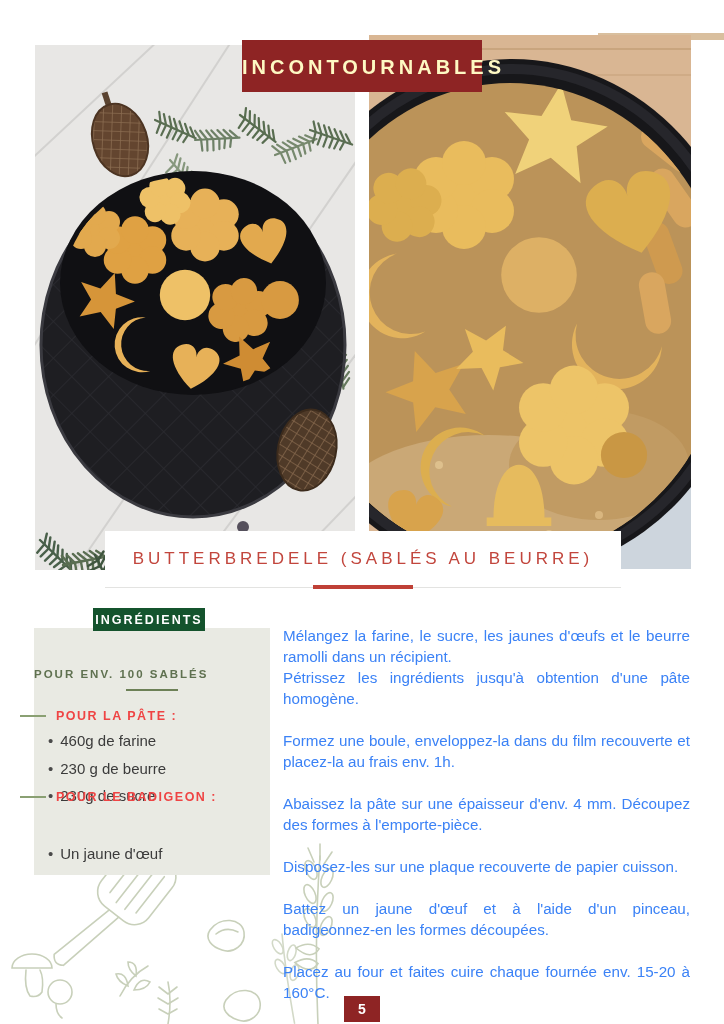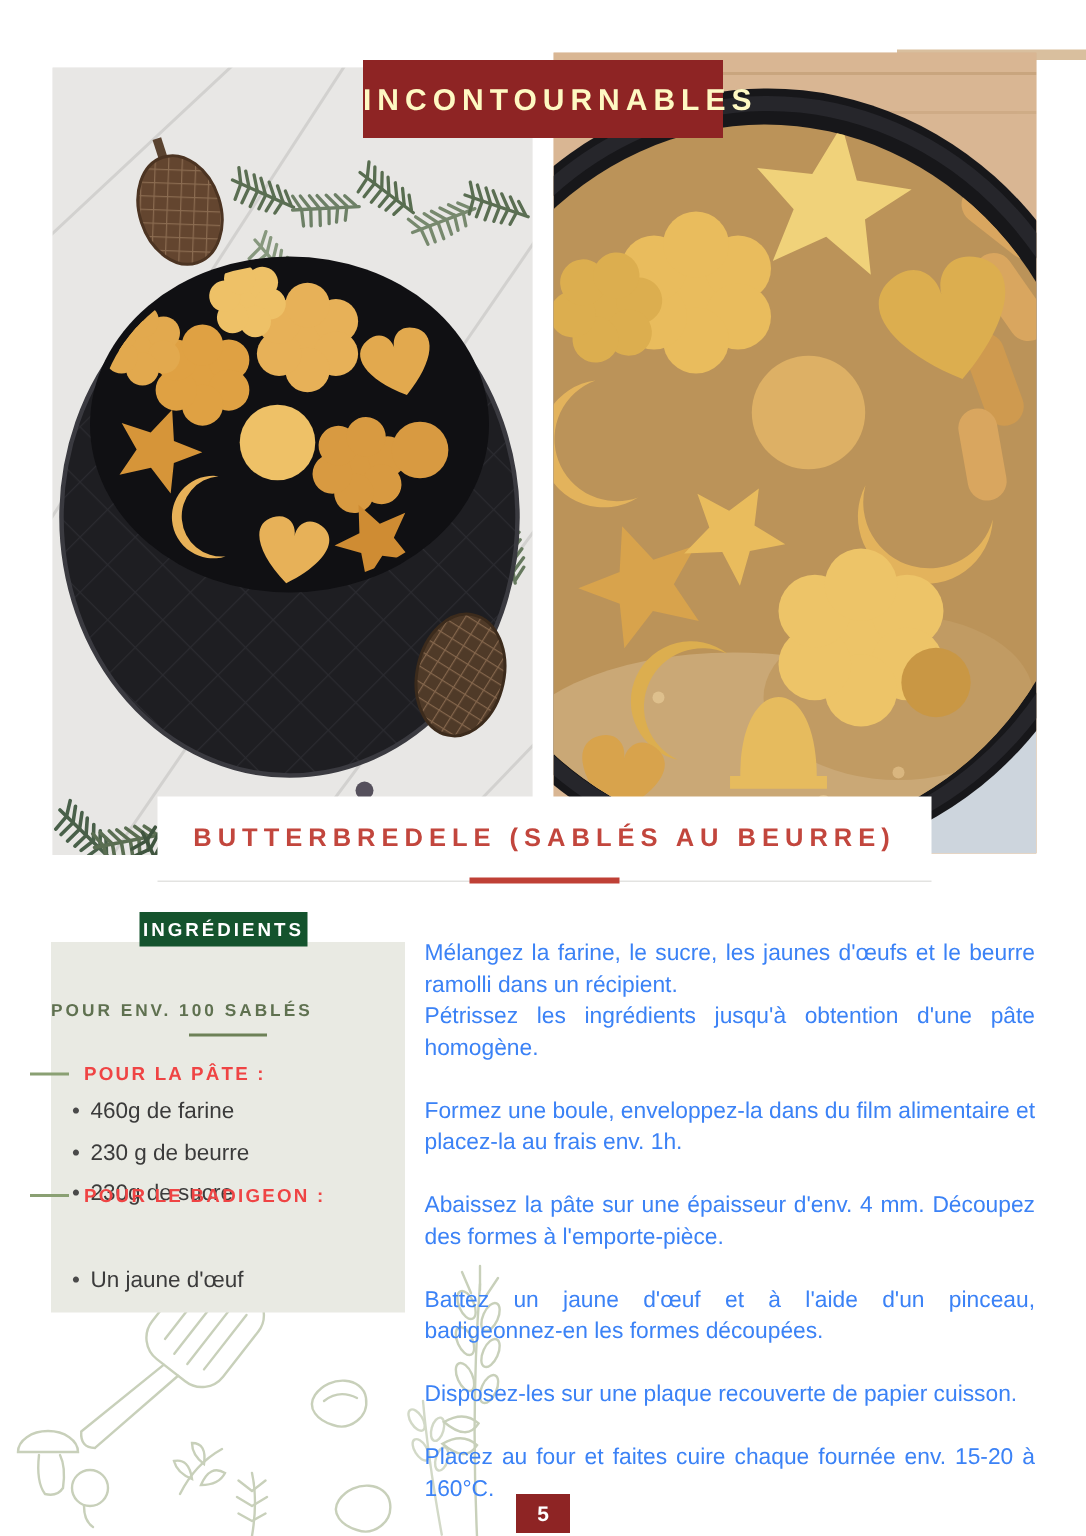--- a/index.html
+++ b/index.html
@@ -16,21 +16,21 @@
   .tan-strip{position:absolute;left:598px;top:33px;width:126px;height:7px;background:#d9bf9e;z-index:1;}
   
   .photo{position:absolute;overflow:hidden;z-index:2;}
   .photo-left{left:35px;top:45px;width:320px;height:525px;background:#e7e6e4;}
   .photo-right{left:369px;top:35px;width:322px;height:534px;background:#d9b693;}
   
   .title-plate{
     position:absolute;left:105px;top:531px;width:516px;height:55px;background:#ffffff;z-index:4;
     display:flex;align-items:center;justify-content:center;
   }
-  .recipe-title{color:#c2463d;font-size:17px;letter-spacing:4px;font-weight:bold;white-space:nowrap;}
+  .recipe-title{color:#c2463d;font-size:17px;letter-spacing:4px;font-weight:normal;white-space:nowrap;}
   .rule{position:absolute;left:105px;top:587px;width:516px;height:1px;background:#e3e3e1;z-index:4;}
   .rule-accent{position:absolute;left:313px;top:585px;width:100px;height:4px;background:#bf4036;z-index:5;}
   
   .ing-panel{position:absolute;left:34px;top:628px;width:236px;height:247px;background:#e9eae3;z-index:1;}
   .ing-header{
     position:absolute;left:93px;top:608px;width:112px;height:23px;background:#14532d;z-index:3;
     color:#ffffff;font-size:12.5px;letter-spacing:2px;text-align:center;line-height:24px;font-weight:bold;
   }
   .ing-yield{
     position:absolute;left:34px;top:668px;width:284px;text-align:left;z-index:3;
@@ -252,24 +252,24 @@
     <span class="dash"></span>
     <span>POUR LE BADIGEON :</span>
   </div>
   <div class="ing-items list2">
     <div class="item"><span class="bullet">•</span><span>Un jaune d'œuf</span></div>
   </div>
 
   <div class="instructions">
     <p class="joined">Mélangez la farine, le sucre, les jaunes d'œufs et le beurre ramolli dans un récipient.</p>
     <p>Pétrissez les ingrédients jusqu'à obtention d'une pâte homogène.</p>
-    <p>Formez une boule, enveloppez-la dans du film alimentaire et placez-la au frais env. 1h.</p>
+    <p>Formez une boule, enveloppez-la dans du film recouverte et placez-la au frais env. 1h.</p>
     <p>Abaissez la pâte sur une épaisseur d'env. 4 mm. Découpez des formes à l'emporte-pièce.</p>
+    <p>Disposez-les sur une plaque recouverte de papier cuisson.</p>
     <p>Battez un jaune d'œuf et à l'aide d'un pinceau, badigeonnez-en les formes découpées.</p>
-    <p>Disposez-les sur une plaque recouverte de papier cuisson.</p>
     <p>Placez au four et faites cuire chaque fournée env. 15-20 à 160°C.</p>
   </div>
 
   <svg class="botanics" viewBox="0 0 360 186">
     <g fill="none" stroke="#c8d0ba" stroke-width="1.6" stroke-linecap="round">
 
       <g transform="translate(130,55) rotate(38)">
         <rect x="-30" y="-48" width="60" height="74" rx="18"></rect>
         <path d="M-16,-34 L-16,12 M-5,-38 L-5,16 M6,-38 L6,16 M17,-34 L17,12"></path>
         <path d="M-6,26 L-22,95 M6,26 L-8,98 M-22,95 Q-16,104 -8,98"></path>

